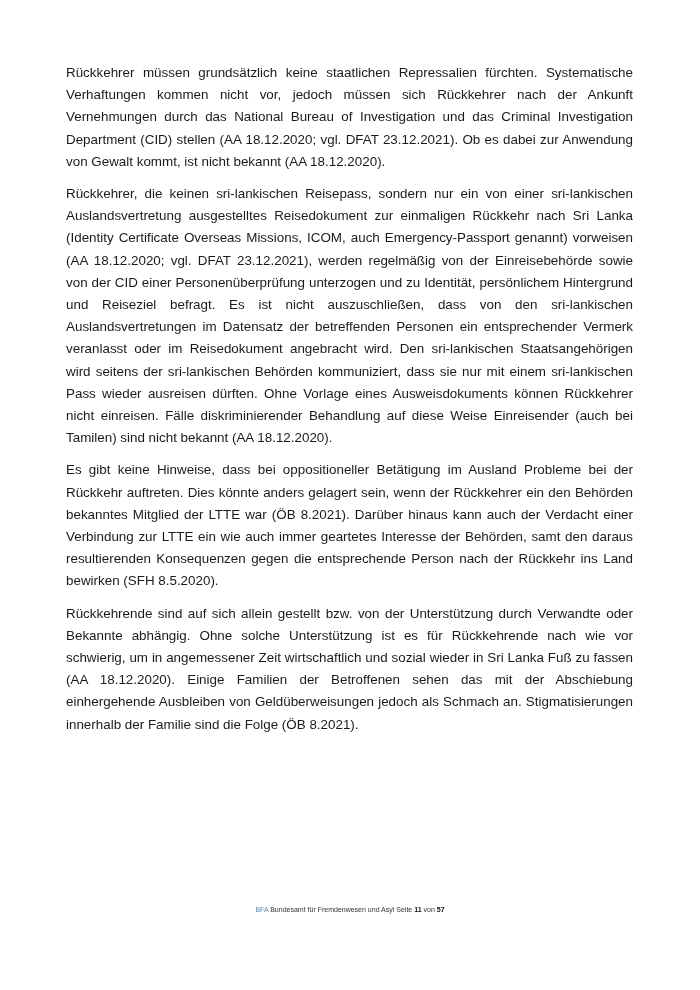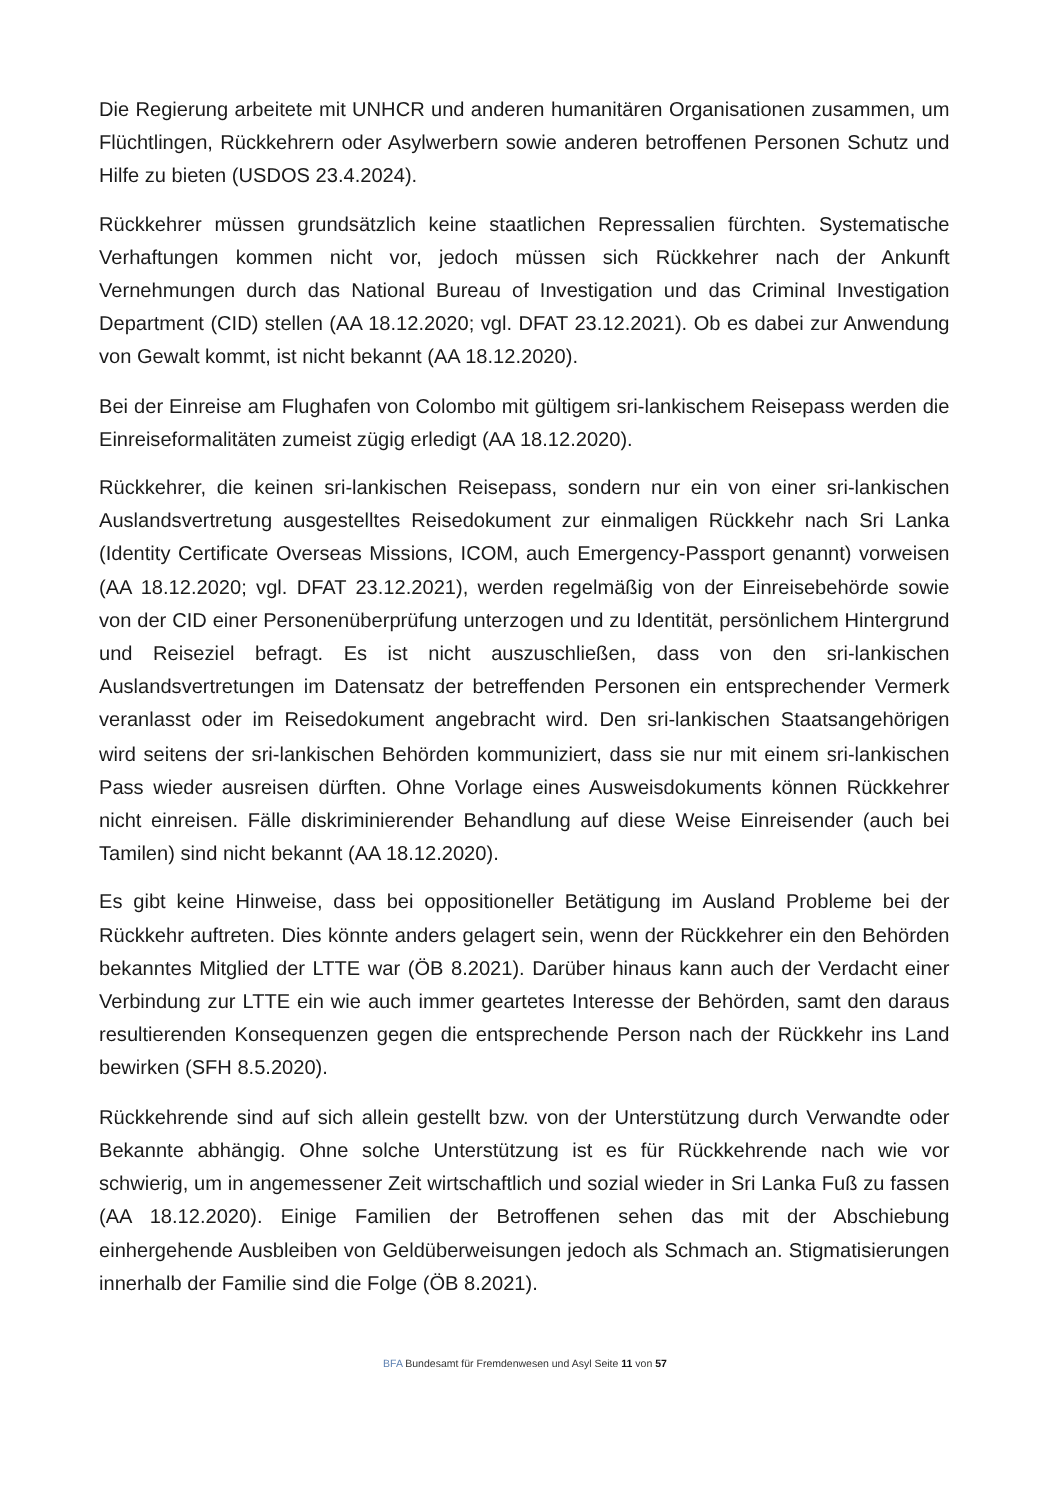--- a/index.html
+++ b/index.html
@@ -43,23 +43,21 @@
     }
     .footer b {
       font-weight: bold;
       color: #111;
     }
   </style>
 </head>
 <body>
 
 <div class="page">
-  <p class="para">Die Regierung arbeitete mit UNHCR und anderen humanitären Organisationen zusammen, um Flüchtlingen, Rückkehrern oder Asylwerbern sowie anderen betroffenen Personen Schutz und Hilfe zu bieten (USDOS 23.4.2024).</p>
   <p class="para">Rückkehrer müssen grundsätzlich keine staatlichen Repressalien fürchten. Systematische Verhaftungen kommen nicht vor, jedoch müssen sich Rückkehrer nach der Ankunft Vernehmungen durch das National Bureau of Investigation und das Criminal Investigation Department (CID) stellen (AA 18.12.2020; vgl. DFAT 23.12.2021). Ob es dabei zur Anwendung von Gewalt kommt, ist nicht bekannt (AA 18.12.2020).</p>
-  <p class="para">Bei der Einreise am Flughafen von Colombo mit gültigem sri-lankischem Reisepass werden die Einreiseformalitäten zumeist zügig erledigt (AA 18.12.2020).</p>
   <p class="para">Rückkehrer, die keinen sri-lankischen Reisepass, sondern nur ein von einer sri-lankischen Auslandsvertretung ausgestelltes Reisedokument zur einmaligen Rückkehr nach Sri Lanka (Identity Certificate Overseas Missions, ICOM, auch Emergency-Passport genannt) vorweisen (AA 18.12.2020; vgl. DFAT 23.12.2021), werden regelmäßig von der Einreisebehörde sowie von der CID einer Personenüberprüfung unterzogen und zu Identität, persönlichem Hintergrund und Reiseziel befragt. Es ist nicht auszuschließen, dass von den sri-lankischen Auslandsvertretungen im Datensatz der betreffenden Personen ein entsprechender Vermerk veranlasst oder im Reisedokument angebracht wird. Den sri-lankischen Staatsangehörigen wird seitens der sri-lankischen Behörden kommuniziert, dass sie nur mit einem sri-lankischen Pass wieder ausreisen dürften. Ohne Vorlage eines Ausweisdokuments können Rückkehrer nicht einreisen. Fälle diskriminierender Behandlung auf diese Weise Einreisender (auch bei Tamilen) sind nicht bekannt (AA 18.12.2020).</p>
   <p class="para">Es gibt keine Hinweise, dass bei oppositioneller Betätigung im Ausland Probleme bei der Rückkehr auftreten. Dies könnte anders gelagert sein, wenn der Rückkehrer ein den Behörden bekanntes Mitglied der LTTE war (ÖB 8.2021). Darüber hinaus kann auch der Verdacht einer Verbindung zur LTTE ein wie auch immer geartetes Interesse der Behörden, samt den daraus resultierenden Konsequenzen gegen die entsprechende Person nach der Rückkehr ins Land bewirken (SFH 8.5.2020).</p>
   <p class="para">Rückkehrende sind auf sich allein gestellt bzw. von der Unterstützung durch Verwandte oder Bekannte abhängig. Ohne solche Unterstützung ist es für Rückkehrende nach wie vor schwierig, um in angemessener Zeit wirtschaftlich und sozial wieder in Sri Lanka Fuß zu fassen (AA 18.12.2020). Einige Familien der Betroffenen sehen das mit der Abschiebung einhergehende Ausbleiben von Geldüberweisungen jedoch als Schmach an. Stigmatisierungen innerhalb der Familie sind die Folge (ÖB 8.2021).</p>
 </div>
 
 <div class="footer">
   <span class="brand">BFA</span>
   <span>Bundesamt für Fremdenwesen und Asyl</span>
   <span>Seite</span>
   <b>11</b>

